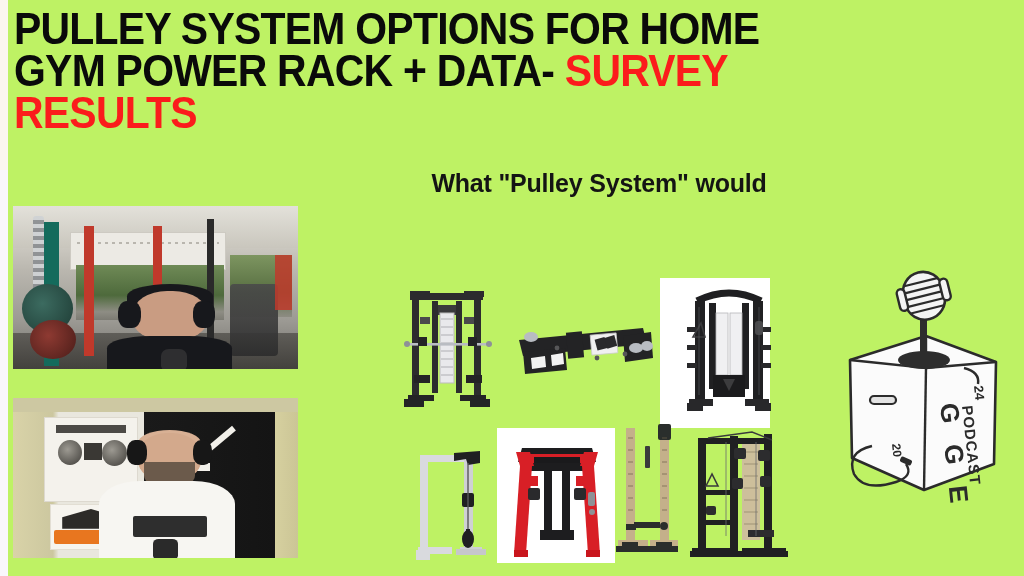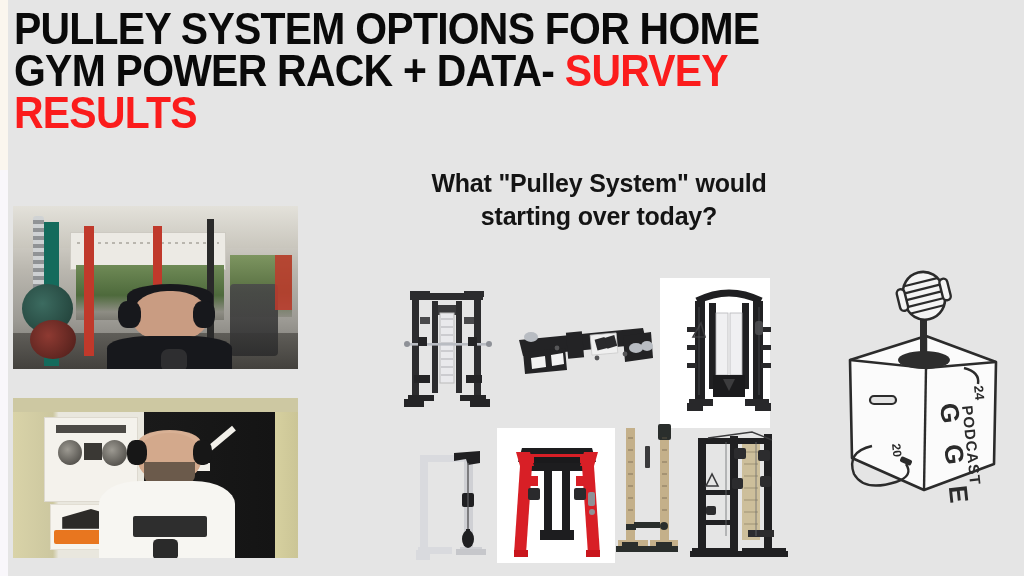--- a/index.html
+++ b/index.html
@@ -2,21 +2,21 @@
 <html><head>
 <meta charset="utf-8">
 <style>
   html,body{margin:0;padding:0;}
   body{
     width:1024px;height:576px;overflow:hidden;
     background:#ffffff;
     font-family:"Liberation Sans","DejaVu Sans",sans-serif;
     position:relative;
   }
-  .stage{position:absolute;inset:0;background:#e5e5e5;}
+  .stage{position:absolute;inset:0;background:#bef264;}
   
   .edge-strip{position:absolute;left:0;top:0;width:8px;height:576px;background:#fbf6ee;}
   .edge-strip.lower{top:170px;height:406px;background:#f9f7fb;}
 
   
   .title-block{
     position:absolute;left:14px;top:8px;width:1000px;
     font-weight:700;
     font-size:44px;line-height:0.96;
     letter-spacing:-0.8px;
@@ -173,21 +173,20 @@
     <div class="b2-beard"></div>
     <div class="b2-ear l"></div>
     <div class="b2-ear r"></div>
     <div class="b2-body"></div>
     <div class="b2-rep"></div>
     <div class="b2-mic"></div>
   </div>
 
   <div class="question">
     <div>What "Pulley System" would</div>
-    <div>starting over today?</div>
   </div>
 
   <div class="grid-backdrop bd1"></div>
   <div class="grid-backdrop bd2"></div>
 
   <div class="prod" style="left:398px;top:283px;width:98px;height:130px;">
     <svg viewBox="0 0 98 130">
       <g fill="#2c2c2e">
         <rect x="14" y="12" width="7" height="104"></rect>
           <rect x="76" y="12" width="7" height="104"></rect>

